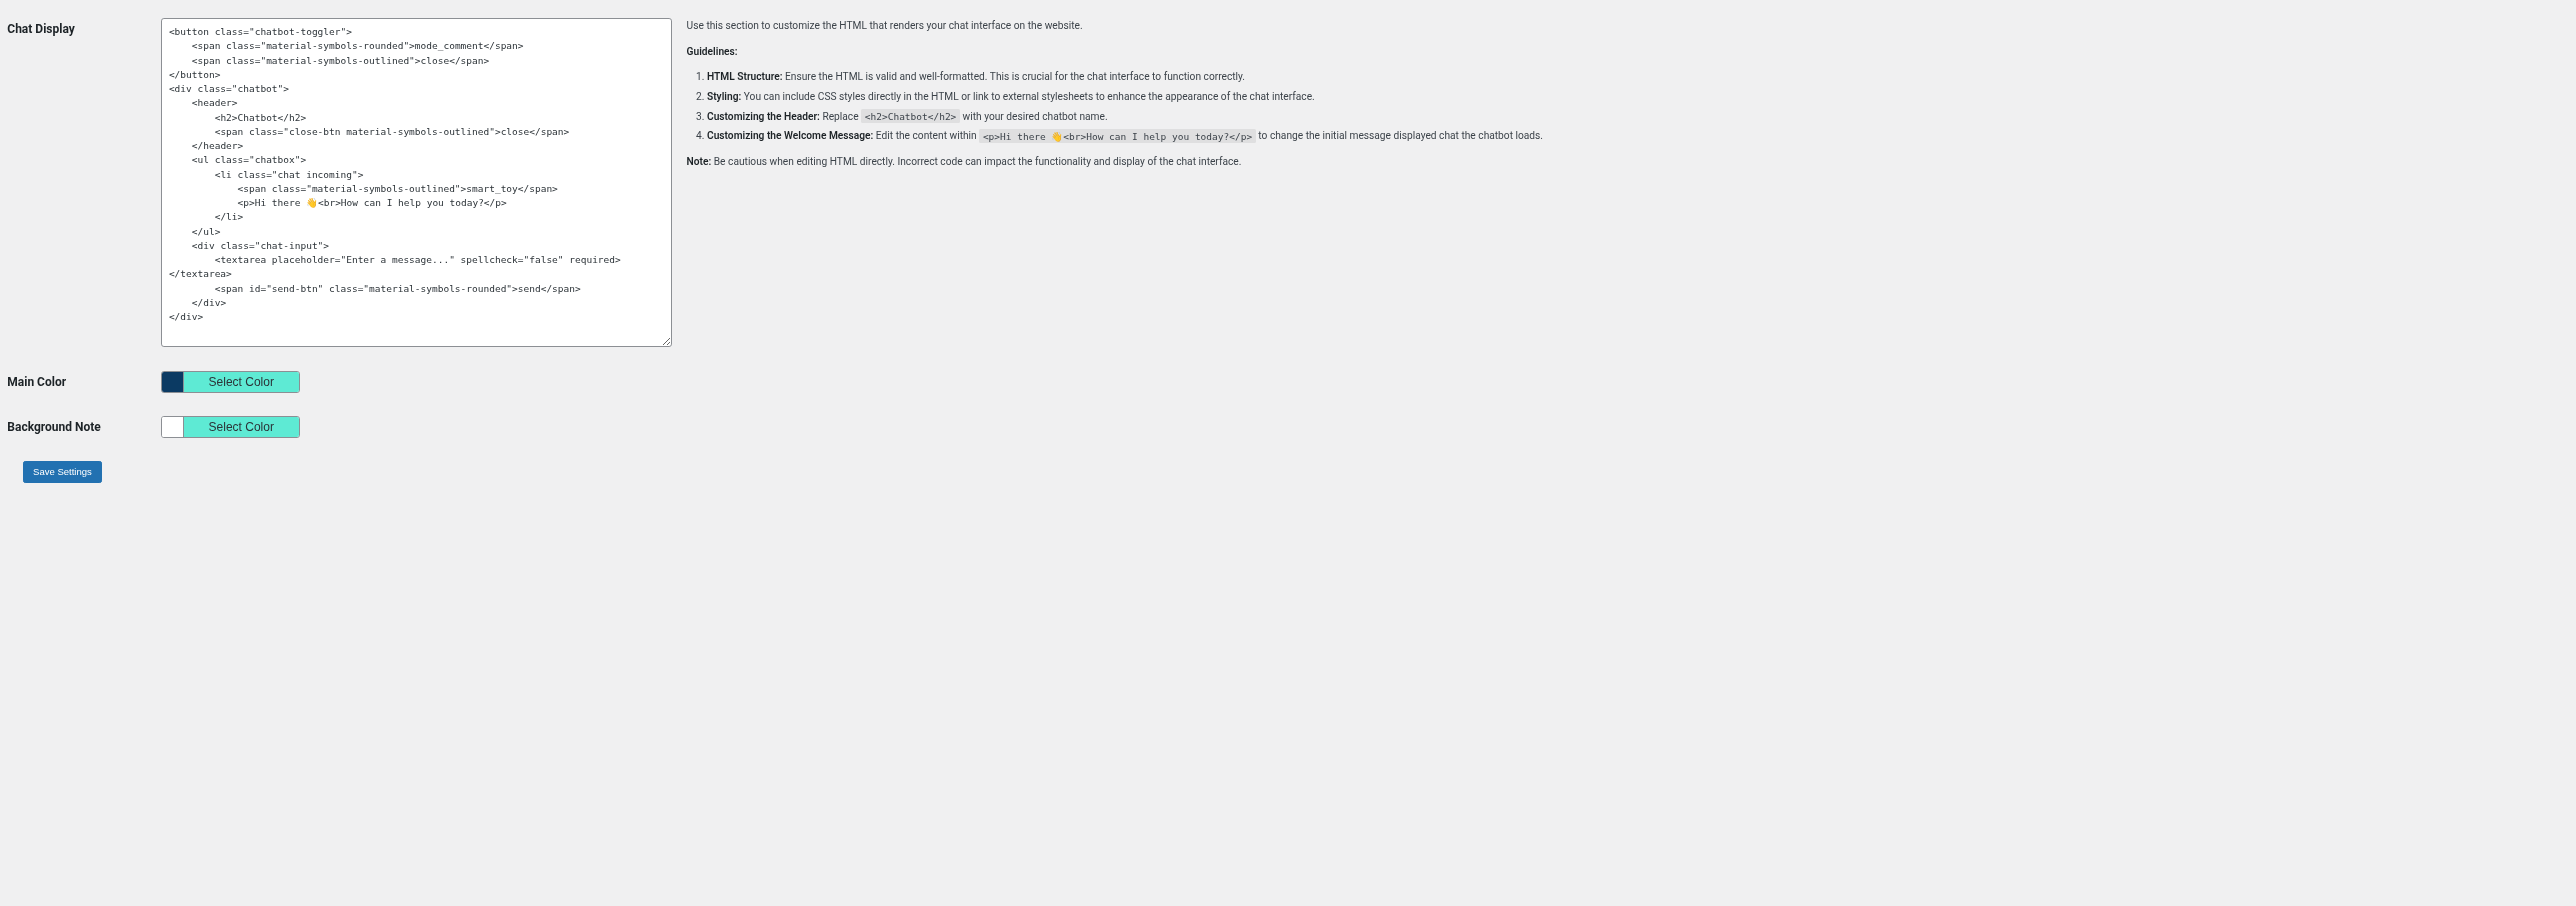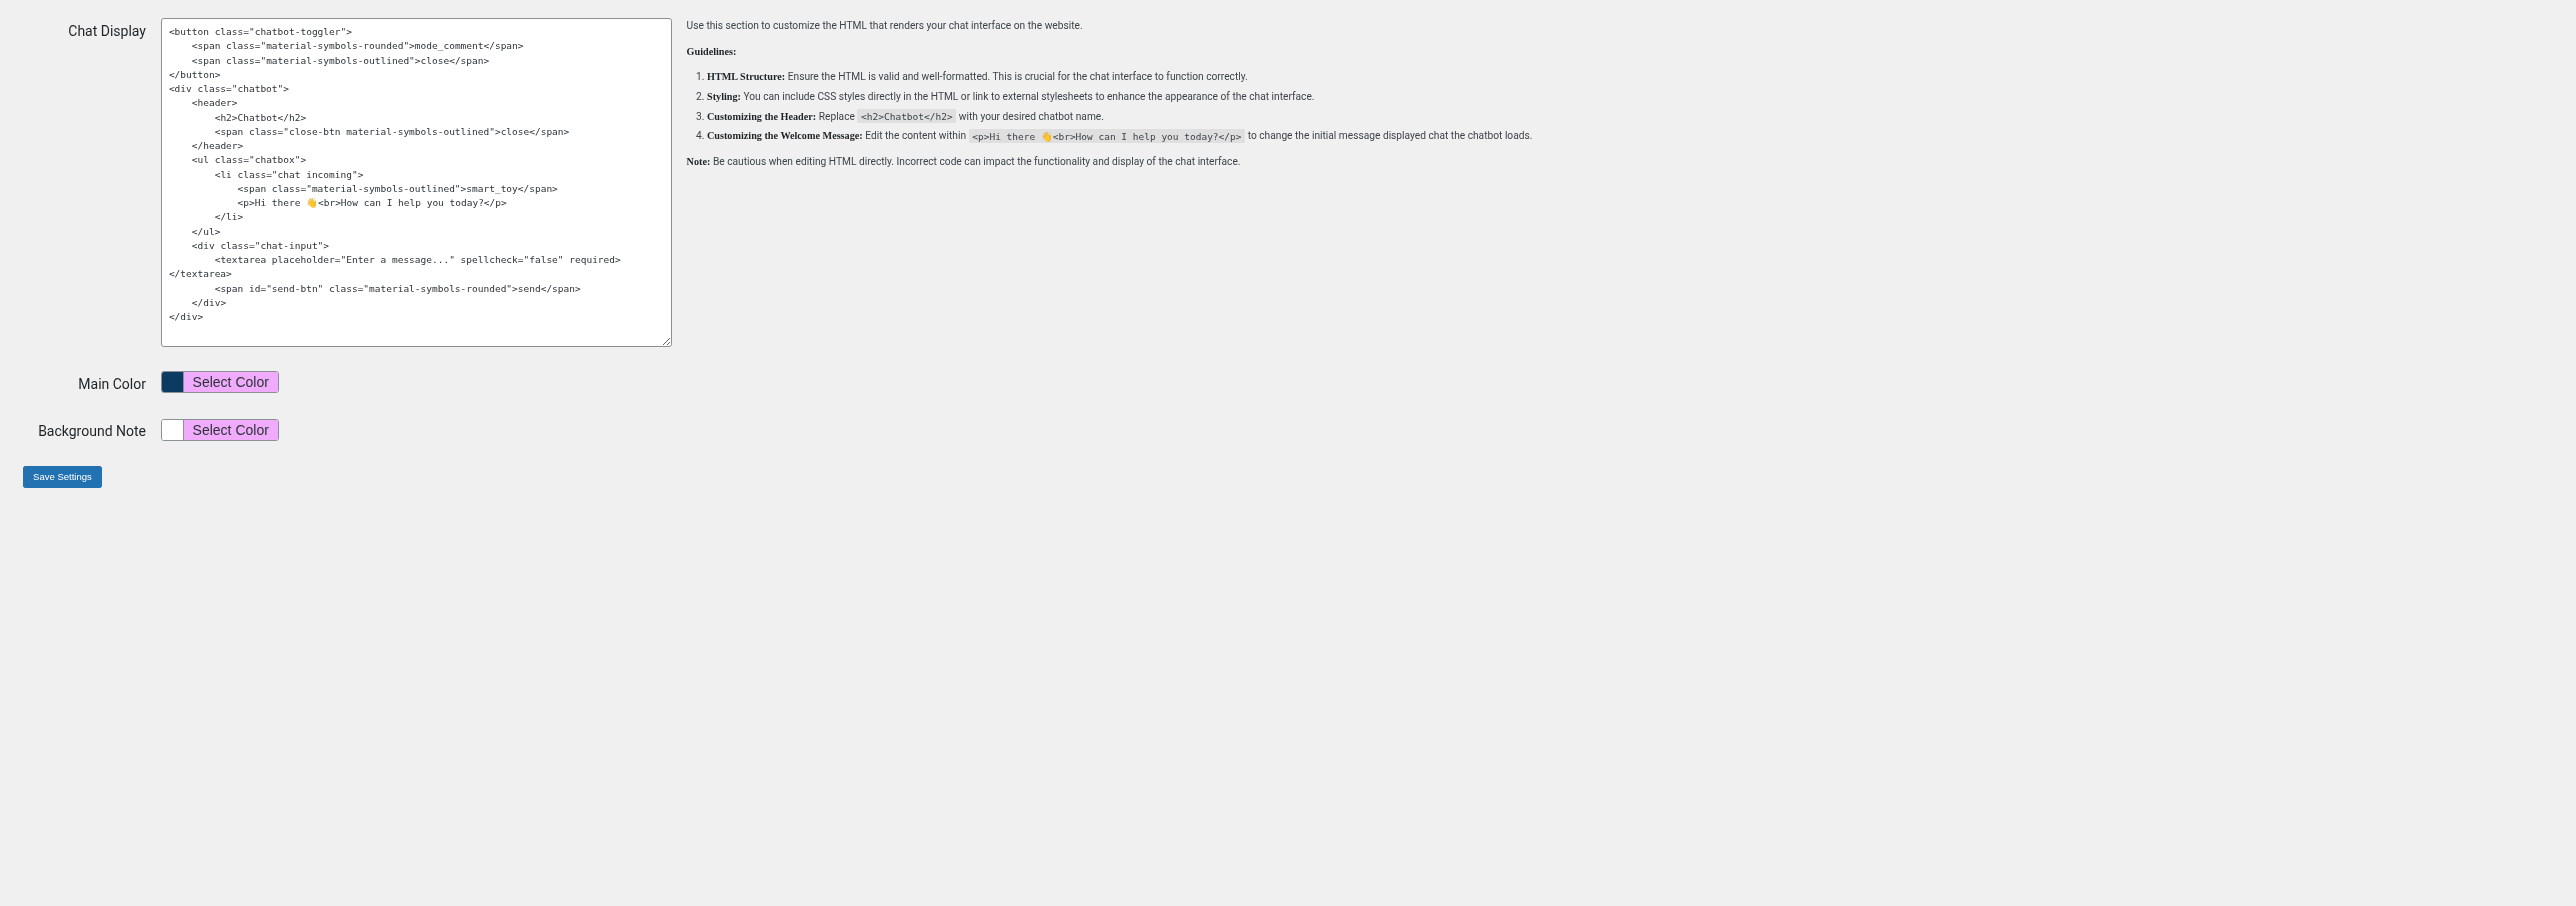--- a/index.html
+++ b/index.html
@@ -15,26 +15,26 @@
       padding: 7.3px;
     }
     .form-table {
       width: 100%;
       border-collapse: collapse;
     }
     .form-table tr {
       vertical-align: top;
     }
     .form-table th {
-      text-align: right;
-      font-weight: 400;
+      text-align: left;
+      font-weight: 700;
       padding: 14.6px 7.3px 14.6px 0;
       width: 146px;
       color: #1d2327;
-      font-size: 14px;
+      font-size: 12px;
       vertical-align: top;
       line-height: 1.3;
     }
     .form-table td {
       padding: 11px 7.3px;
       vertical-align: top;
     }
     .textarea-cell {
       width: 526px;
     }
@@ -62,21 +62,20 @@
     }
     .description-cell ol {
       margin: 0 0 1em 2em;
     }
     .description-cell li {
       margin-bottom: 4.4px;
     }
     .description-cell strong {
       font-weight: 600;
       color: #1d2327;
-      font-family: Liberation Serif, serif;
     }
     code {
       font-family: Consolas, Monaco, monospace;
       font-size: 9.5px;
       background: rgba(0,0,0,0.07);
       padding: 1.5px 3.7px;
       border-radius: 1.5px;
     }
     .color-picker-wrap {
       display: flex;
@@ -90,25 +89,25 @@
     }
     .color-swatch {
       width: 22px;
       height: 20.5px;
       border-right: 0.7px solid #8c8f94;
     }
     .color-swatch.empty {
       background: #fff;
     }
     .select-color-btn {
-      background: #f0abfc;
+      background: #5eead4;
       border: none;
-      padding: 0 9px;
+      padding: 0 25px;
       height: 20.5px;
-      font-size: 14px;
+      font-size: 12px;
       color: #2c3338;
       cursor: pointer;
     }
     .submit-row {
       padding: 11px 16px;
     }
     .button-primary {
       background: #2271b1;
       border: 0.7px solid #2271b1;
       color: #fff;

